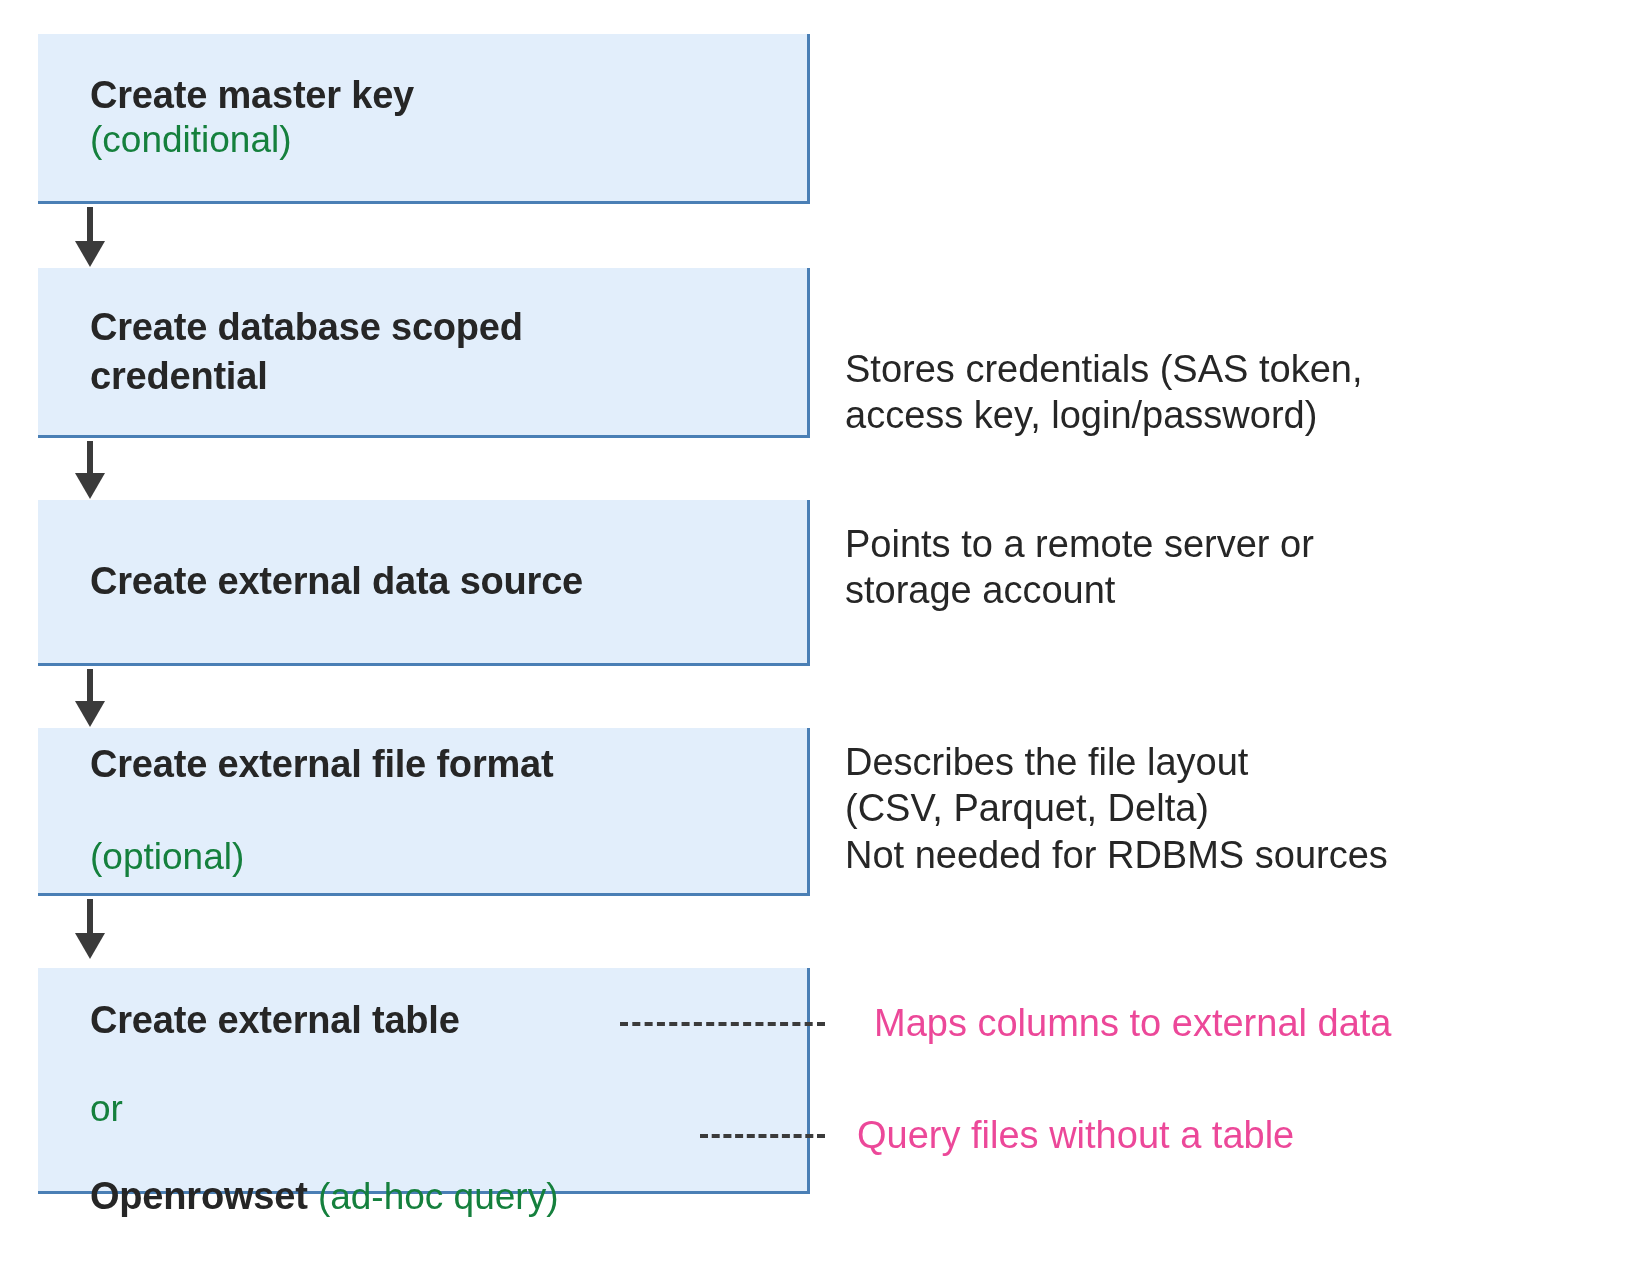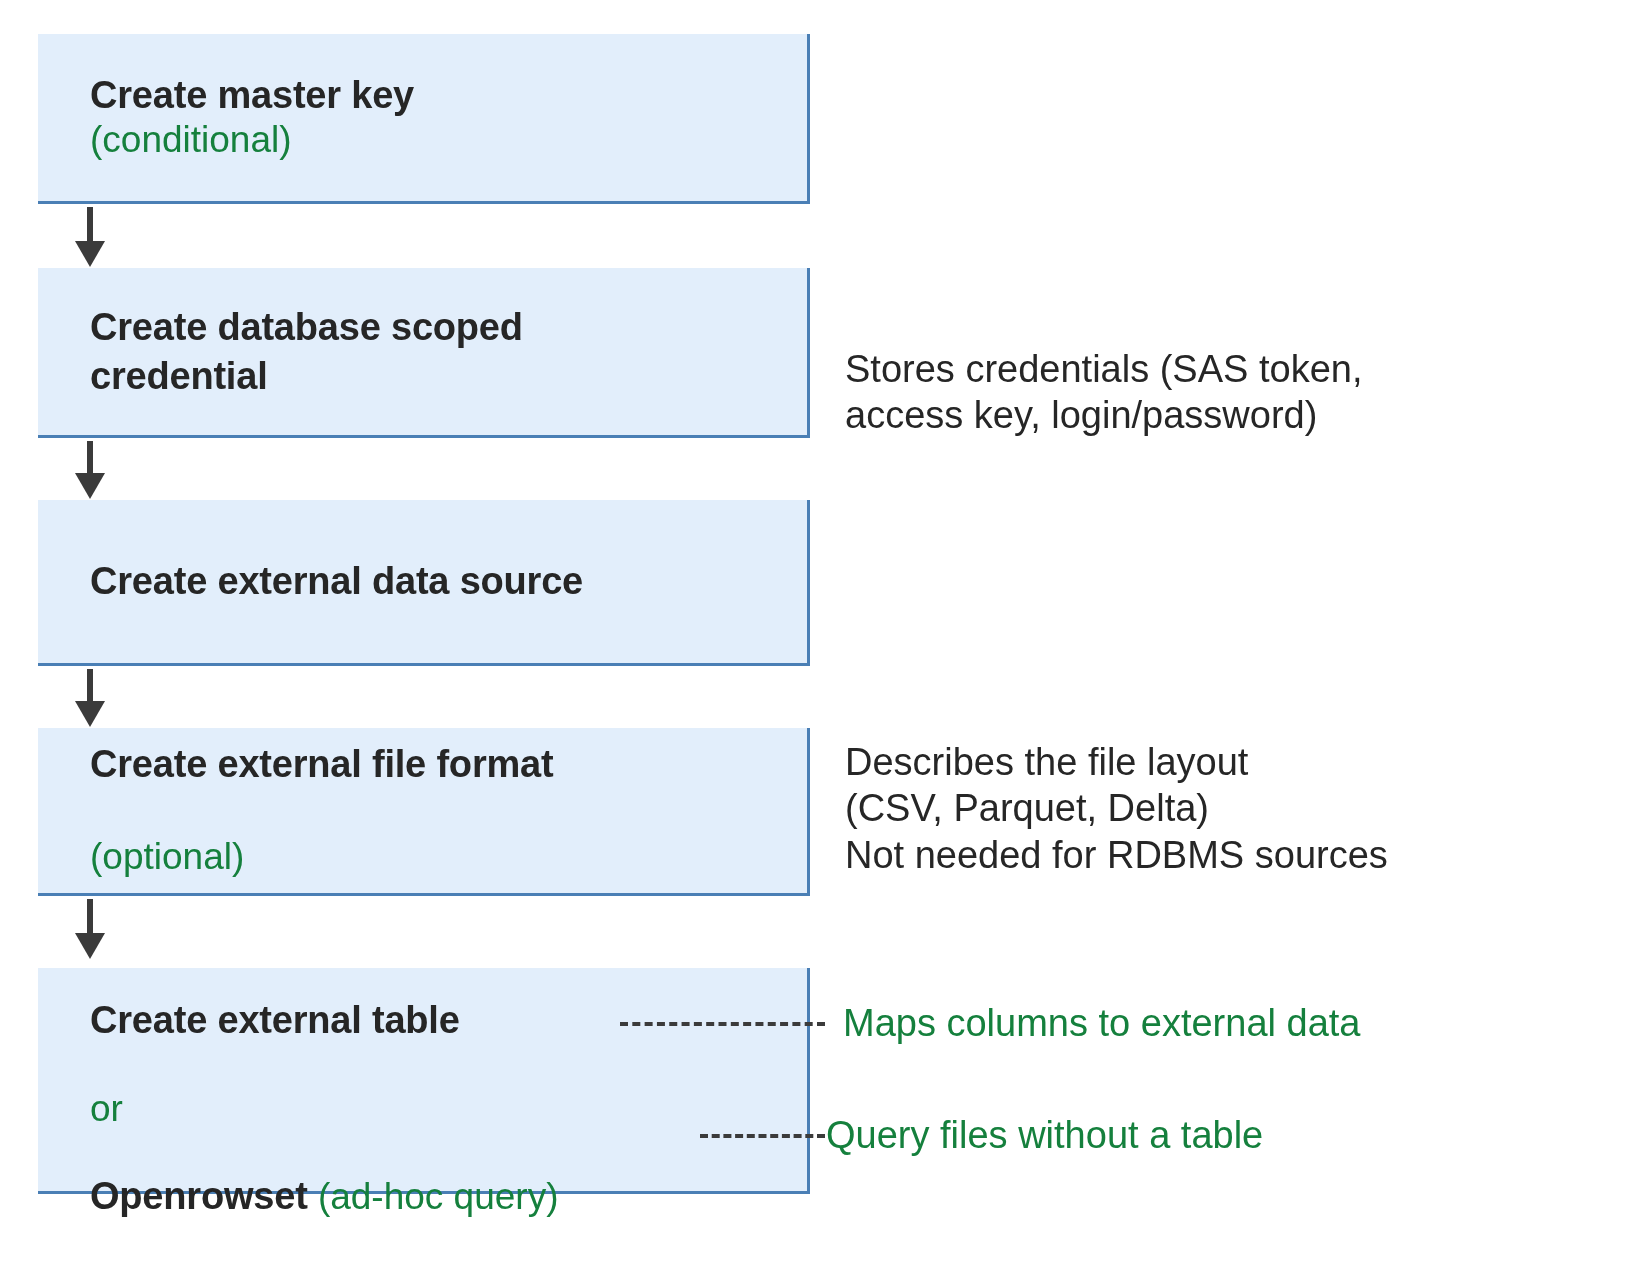--- a/index.html
+++ b/index.html
@@ -91,21 +91,22 @@
   .dash-line {
     position: absolute;
     height: 0;
     border-top: 4px dashed #3b3b3b;
   }
 
   .dash-label {
     position: absolute;
     font-size: 38px;
     line-height: 1.22;
-    color: #15803d;
+    color: #ec4899;
+    margin-left: 31px;
   }
 </style>
 </head>
 <body>
 
 <div id="diagram">
 
   <div class="step-box" style="top:34px; height:170px;">
     <div class="step-title">Create master key</div>
     <div class="step-sub">(conditional)</div>
@@ -124,20 +125,22 @@
 access key, login/password)</div>
 
   <div class="arrow" style="top:441px; height:58px;">
     <div class="shaft" style="height:36px;"></div>
     <div class="head" style="top:32px;"></div>
   </div>
 
   <div class="step-box" style="top:500px; height:166px;">
     <div class="step-title">Create external data source</div>
   </div>
+  <div class="note" style="left:845px; top:521px;">Points to a remote server or
+storage account</div>
 
   <div class="arrow" style="top:669px; height:58px;">
     <div class="shaft" style="height:36px;"></div>
     <div class="head" style="top:32px;"></div>
   </div>
 
   <div class="step-box" style="top:728px; height:168px;gap:48px;">
     <div class="step-title">Create external file format</div>
     <div class="step-sub">(optional)</div>
   </div>

